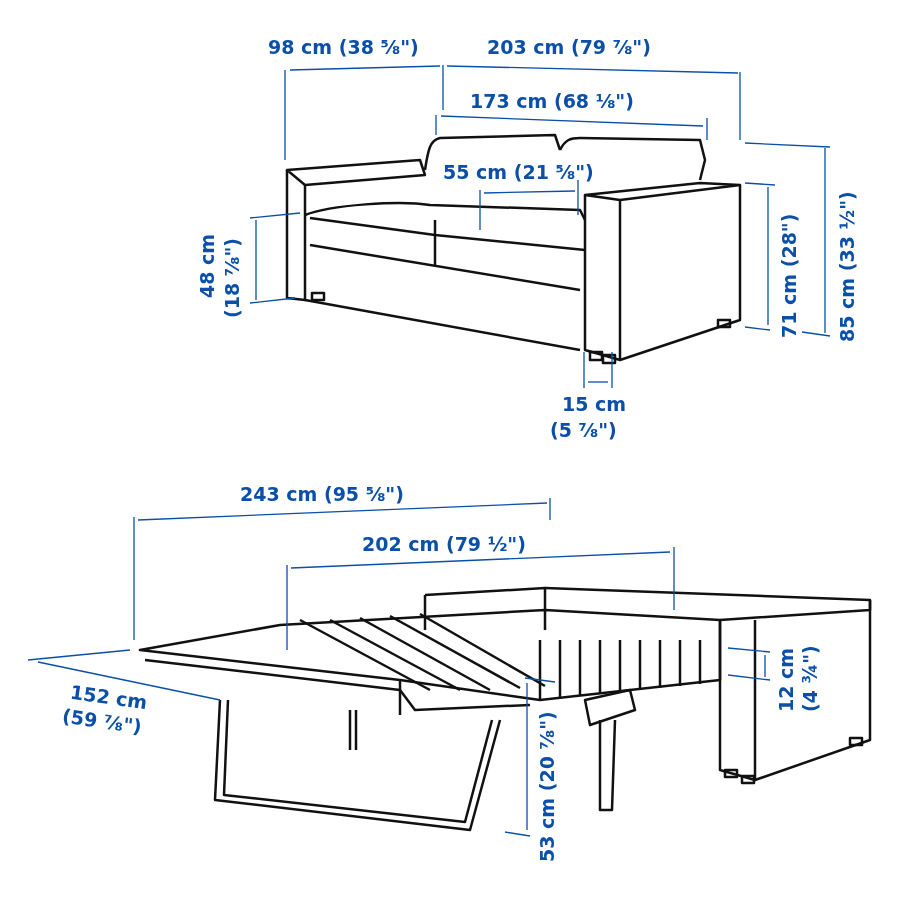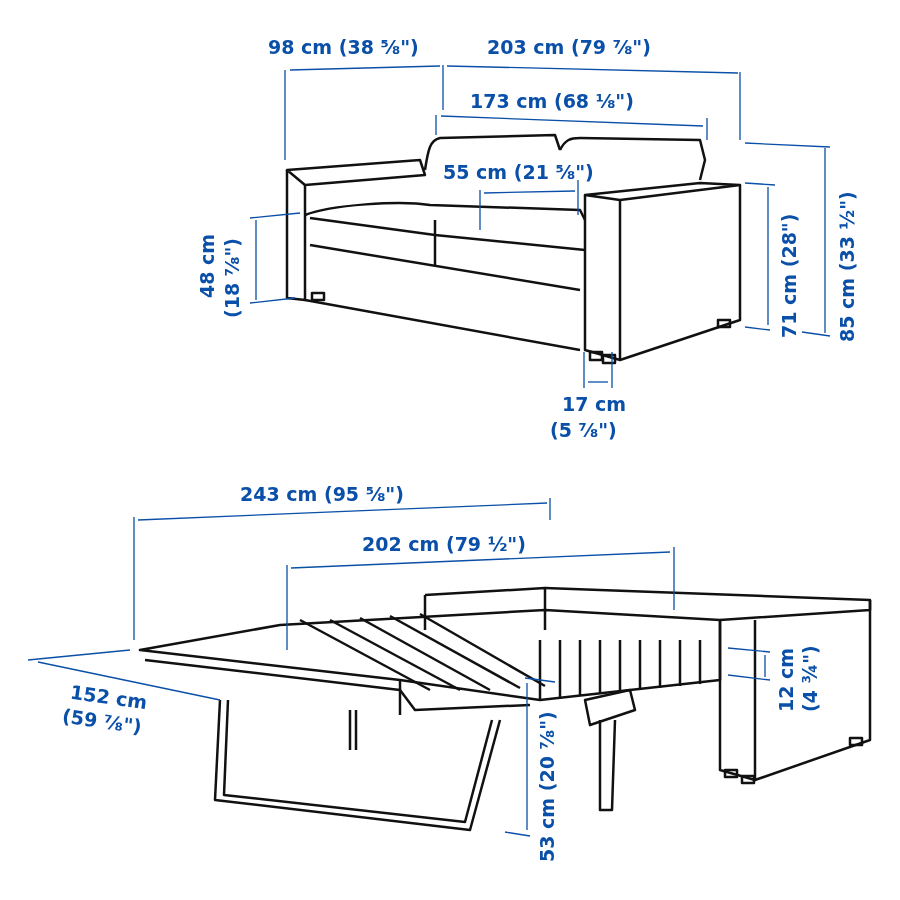--- a/index.html
+++ b/index.html
@@ -111,21 +111,21 @@
 </svg>
 
 <div class="lbl" style="left:268px;top:38px">98 cm (38 ⅝")</div>
 <div class="lbl" style="left:487px;top:38px">203 cm (79 ⅞")</div>
 <div class="lbl" style="left:470px;top:92px">173 cm (68 ⅛")</div>
 <div class="lbl" style="left:443px;top:163px">55 cm (21 ⅝")</div>
 <div class="lbl rot" style="left:198px;top:298px;transform:rotate(-90deg)">48 cm</div>
 <div class="lbl rot" style="left:223px;top:318px;transform:rotate(-90deg)">(18 ⅞")</div>
 <div class="lbl rot" style="left:780px;top:338px;transform:rotate(-90deg)">71 cm (28")</div>
 <div class="lbl rot" style="left:838px;top:342px;transform:rotate(-90deg)">85 cm (33 ½")</div>
-<div class="lbl" style="left:562px;top:395px">17 cm</div>
+<div class="lbl" style="left:562px;top:395px">15 cm</div>
 <div class="lbl" style="left:550px;top:421px">(5 ⅞")</div>
 
 <div class="lbl" style="left:240px;top:485px">243 cm (95 ⅝")</div>
 <div class="lbl" style="left:362px;top:535px">202 cm (79 ½")</div>
 <div class="lbl" style="left:70px;top:688px;transform:rotate(8deg)">152 cm</div>
 <div class="lbl" style="left:62px;top:712px;transform:rotate(8deg)">(59 ⅞")</div>
 <div class="lbl rot" style="left:775px;top:712px;transform:rotate(-90deg);line-height:1.25;white-space:normal;width:90px">12 cm (4 ¾")</div>
 <div class="lbl rot" style="left:538px;top:862px;transform:rotate(-90deg)">53 cm (20 ⅞")</div>
 
 </body></html>

